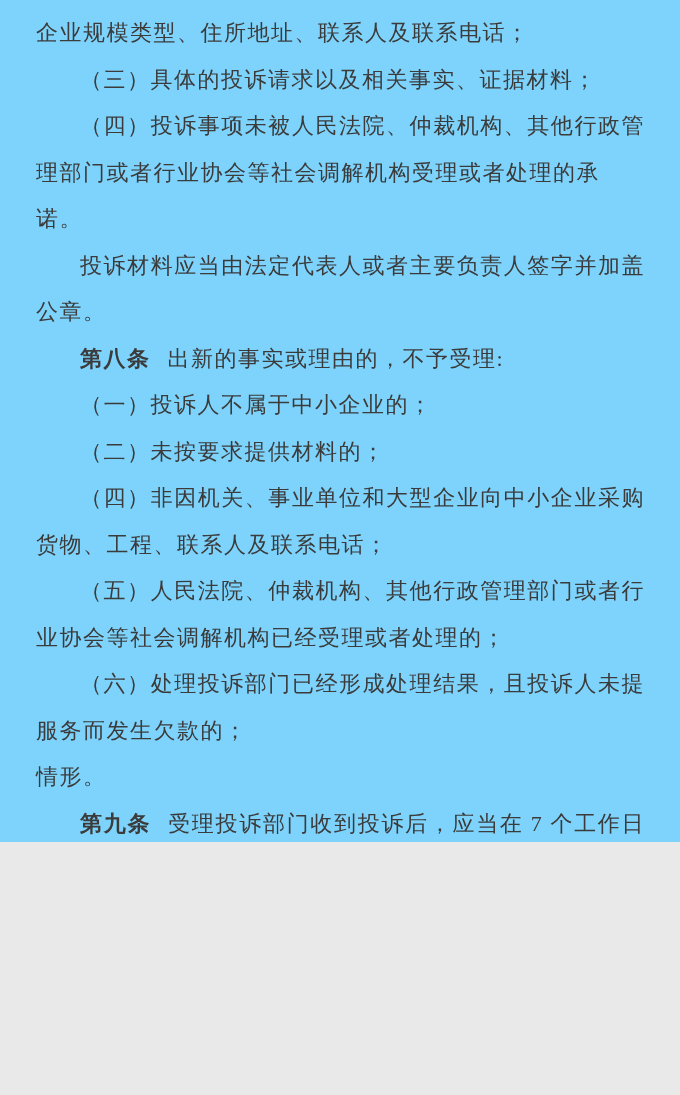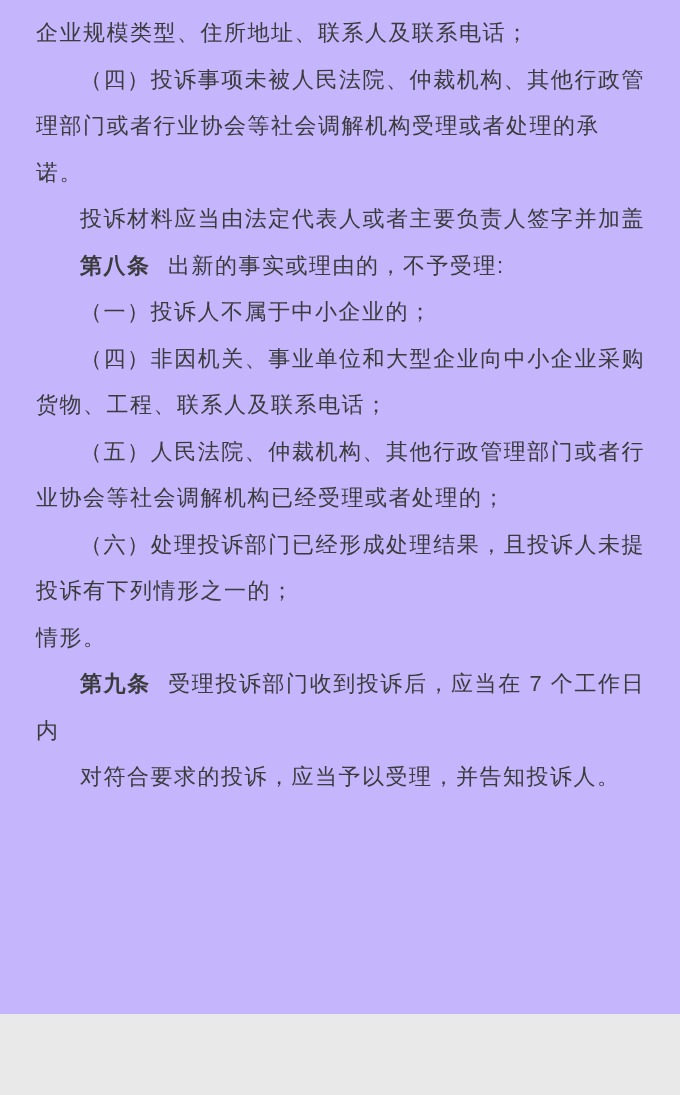--- a/index.html
+++ b/index.html
@@ -1,23 +1,23 @@
 <!DOCTYPE html>
 <html><head>
 <meta charset="utf-8">
 <style>
   html, body { margin: 0; padding: 0; background: #e9e9e9; }
   .page {
     position: relative;
     width: 680px;
-    height: 1014px;
+    height: 842px;
     margin: 0 auto;
-    background: #c4b5fd;
+    background: #7dd3fc;
     color: #3b3b3b;
-    font-family: Liberation Sans, sans-serif;
+    font-family: Liberation Serif, serif;
     overflow: hidden;
     box-sizing: border-box;
   }
   .text-block {
     padding: 10px 35px 0 36px;
   }
   .doc-line {
     font-size: 22px;
     line-height: 46.5px;
     letter-spacing: 1.5px;
@@ -39,47 +39,59 @@
 <body>
 
 <div class="page">
   <div class="text-block" id="text-block">
 
   <div class="doc-line">
     
     <span class="line-text">企业规模类型、住所地址、联系人及联系电话；</span>
   </div>
 
+  <div class="doc-line ind">
+    
+    <span class="line-text">（三）具体的投诉请求以及相关事实、证据材料；</span>
+  </div>
 
   <div class="doc-line ind full">
     
     <span class="line-text">（四）投诉事项未被人民法院、仲裁机构、其他行政管</span>
   </div>
 
   <div class="doc-line">
     
     <span class="line-text">理部门或者行业协会等社会调解机构受理或者处理的承诺。</span>
   </div>
 
   <div class="doc-line ind full">
     
     <span class="line-text">投诉材料应当由法定代表人或者主要负责人签字并加盖</span>
   </div>
 
+  <div class="doc-line">
+    
+    <span class="line-text">公章。</span>
+  </div>
 
   <div class="doc-line ind">
     <b class="article-label">第八条</b>
     <span class="line-text">出新的事实或理由的，不予受理:</span>
   </div>
 
   <div class="doc-line ind">
     
     <span class="line-text">（一）投诉人不属于中小企业的；</span>
   </div>
 
+  <div class="doc-line ind">
+    
+    <span class="line-text">（二）未按要求提供材料的；</span>
+  </div>
 
 
 
   <div class="doc-line ind full">
     
     <span class="line-text">（四）非因机关、事业单位和大型企业向中小企业采购</span>
   </div>
 
   <div class="doc-line">
     
@@ -96,21 +108,21 @@
     <span class="line-text">业协会等社会调解机构已经受理或者处理的；</span>
   </div>
 
   <div class="doc-line ind full">
     
     <span class="line-text">（六）处理投诉部门已经形成处理结果，且投诉人未提</span>
   </div>
 
   <div class="doc-line">
     
-    <span class="line-text">投诉有下列情形之一的；</span>
+    <span class="line-text">服务而发生欠款的；</span>
   </div>
 
 
   <div class="doc-line">
     
     <span class="line-text">情形。</span>
   </div>
 
   <div class="doc-line ind full">
     <b class="article-label">第九条</b>

